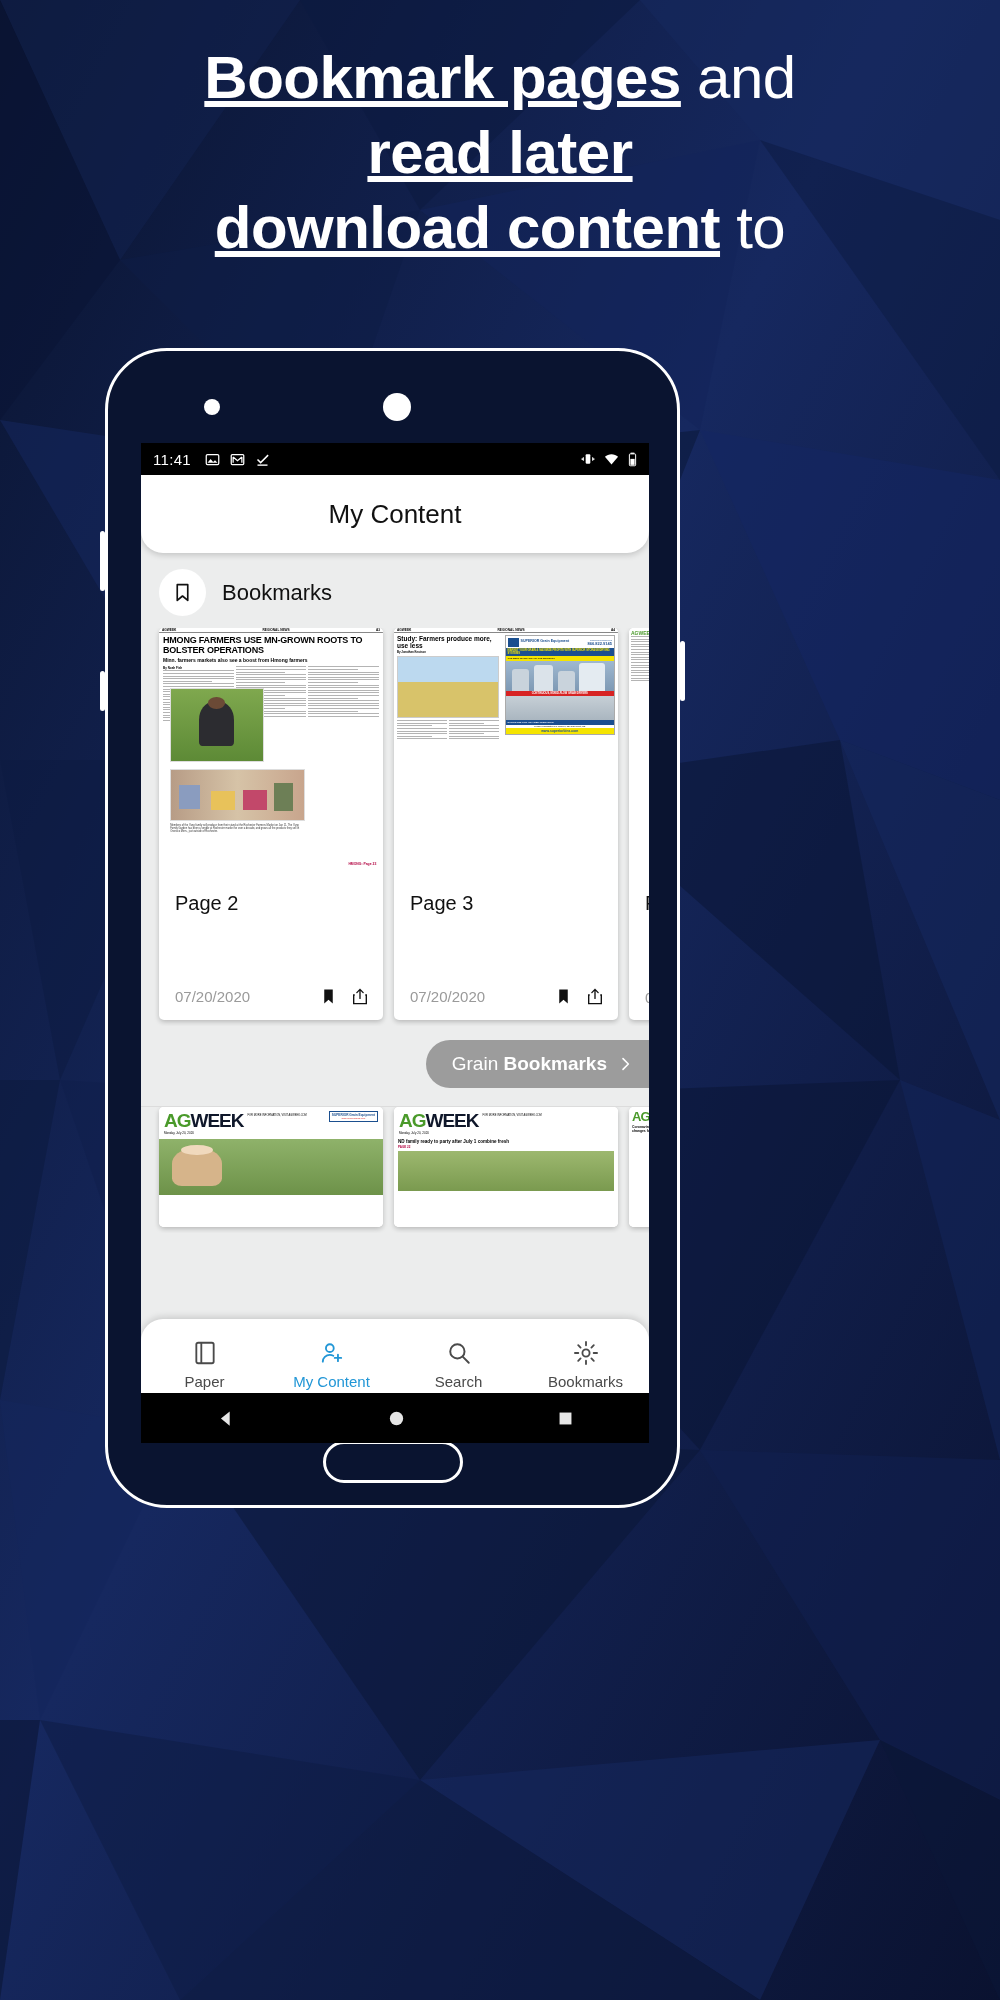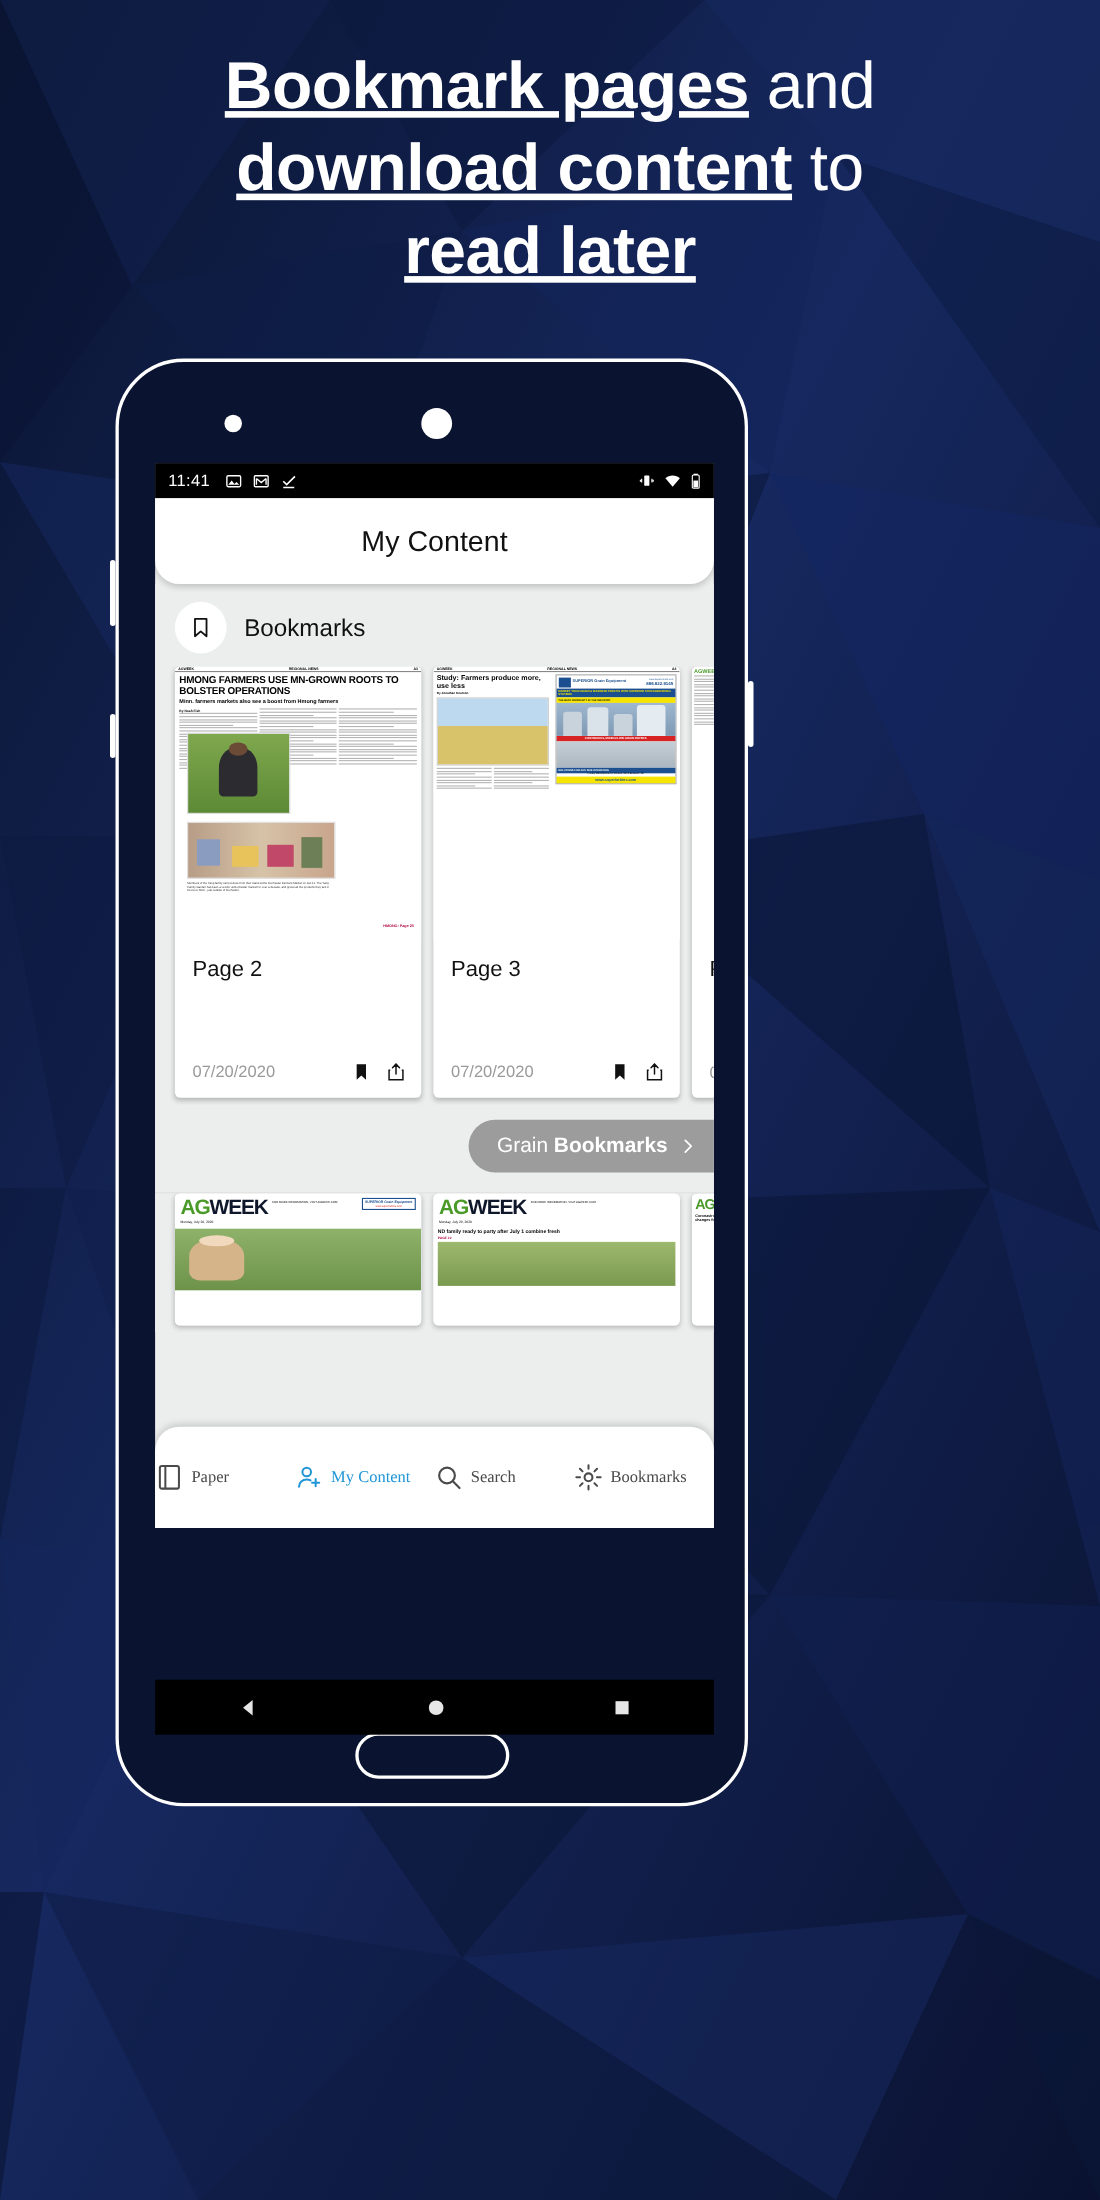--- a/index.html
+++ b/index.html
@@ -23,22 +23,22 @@
     letter-spacing:-0.5px;
     padding:0 60px;
   }
   .headline .l { display:block; }
   .hl-b { font-weight:bold;text-decoration:underline; }
   .hl-n { font-weight:normal; }
 
   
   .phone {
     position:absolute;
-    left:105px; top:326px;
-    width:575px; height:1316px;
+    left:105px; top:348px;
+    width:575px; height:1160px;
     border:3px solid #ffffff;
     border-radius:62px;
     z-index:5;
     background:#0a1430;
   }
   .phone .cam  { position:absolute; left:96px; top:48px; width:16px; height:16px; border-radius:50%; background:#fff; }
   .phone .spk  { position:absolute; left:275px; top:42px; width:28px; height:28px; border-radius:50%; background:#fff; }
   .phone .homebar {
     position:absolute; left:50%; transform:translateX(-50%);
     bottom:22px; width:140px; height:42px;
@@ -125,21 +125,21 @@
 
   
   .bottomnav {
     position:absolute; left:0; bottom:0; width:100%;
     height:92px; background:#fff;
     border-top-left-radius:22px; border-top-right-radius:22px;
     display:flex; align-items:center;
     box-shadow:0 -2px 7px rgba(0,0,0,.15);
     z-index:6;
   }
-  .navitem { flex:1; display:flex; flex-direction:row; align-items:center; gap:7px;font-family:Liberation Serif, serif; }
+  .navitem { flex:1; display:flex; flex-direction:column; align-items:center; gap:7px; }
   .navlabel { font-size:15px; color:#4a4a4a; }
   .navitem.active .navlabel { color:#2196d6; }
 
   
   .androidnav {
     height:50px; background:#000;
     display:flex; align-items:center; justify-content:space-around;
     position:absolute; left:33px; bottom:62px; width:508px; z-index:7;
   }
 
@@ -196,24 +196,24 @@
     <polygon points="420,1780 880,1740 760,2000" fill="#16285e"></polygon>
     <polygon points="880,1740 1000,1800 1000,2000" fill="#0b1738"></polygon>
     <polygon points="180,2000 420,1780 760,2000" fill="#0d1a3f"></polygon>
   </g>
 </svg>
 
 <div class="headline">
   <span class="l">
     <span class="hl-b">Bookmark pages</span><span class="hl-n"> and</span>
   </span>
+  <span class="l hl-b">read later</span>
   <span class="l">
     <span class="hl-b">download content</span><span class="hl-n"> to</span>
   </span>
-  <span class="l hl-b">read later</span>
 </div>
 
 <div class="phone">
   <div class="cam"></div>
   <div class="spk"></div>
   <div class="btn-left-1"></div>
   <div class="btn-left-2"></div>
   <div class="btn-right-1"></div>
   <div class="homebar"></div>
 

